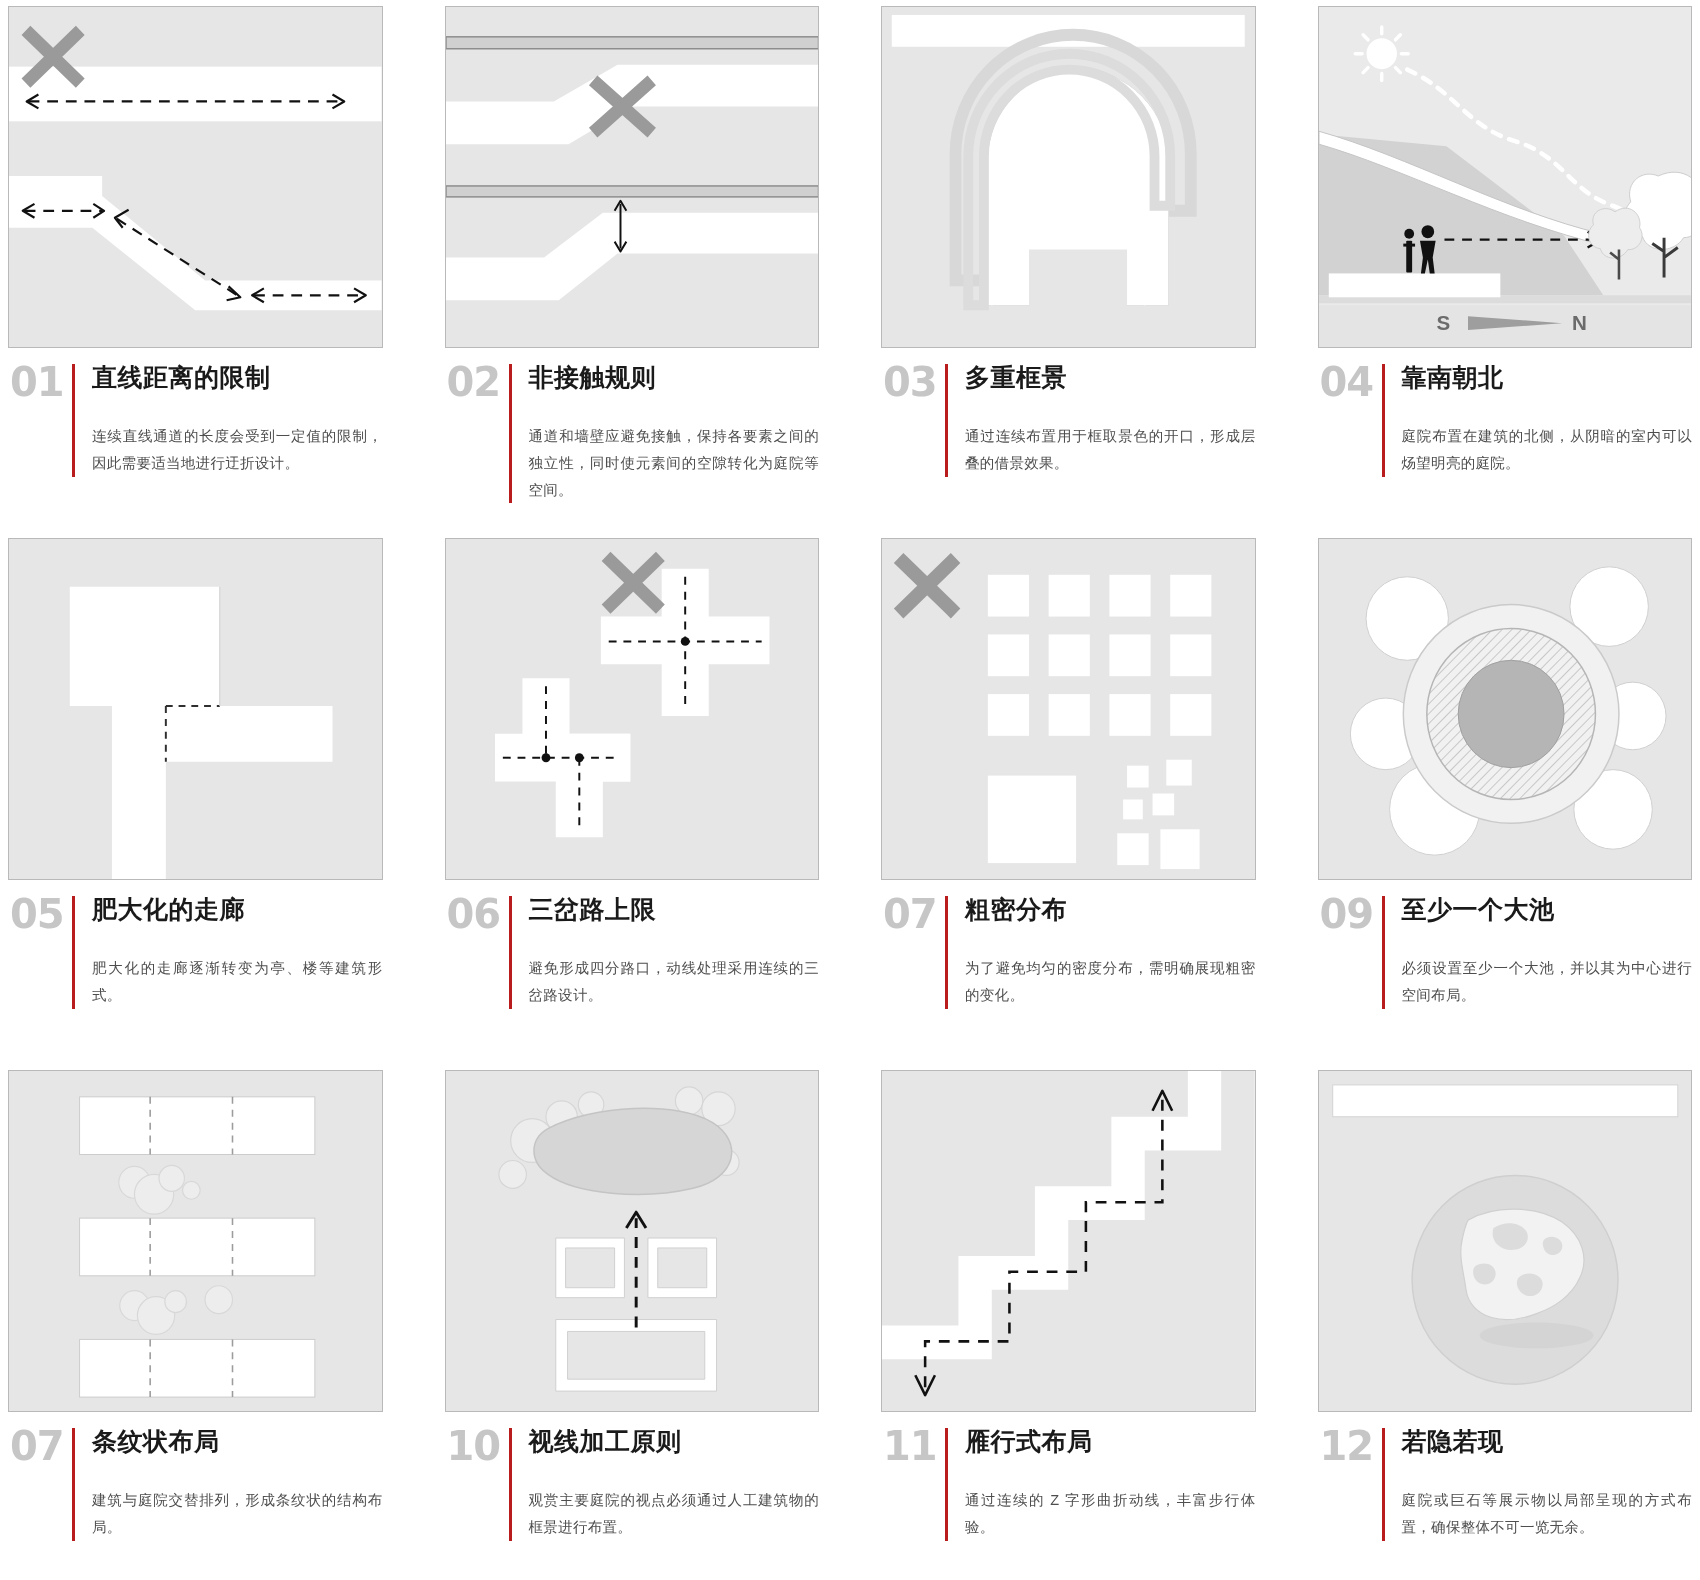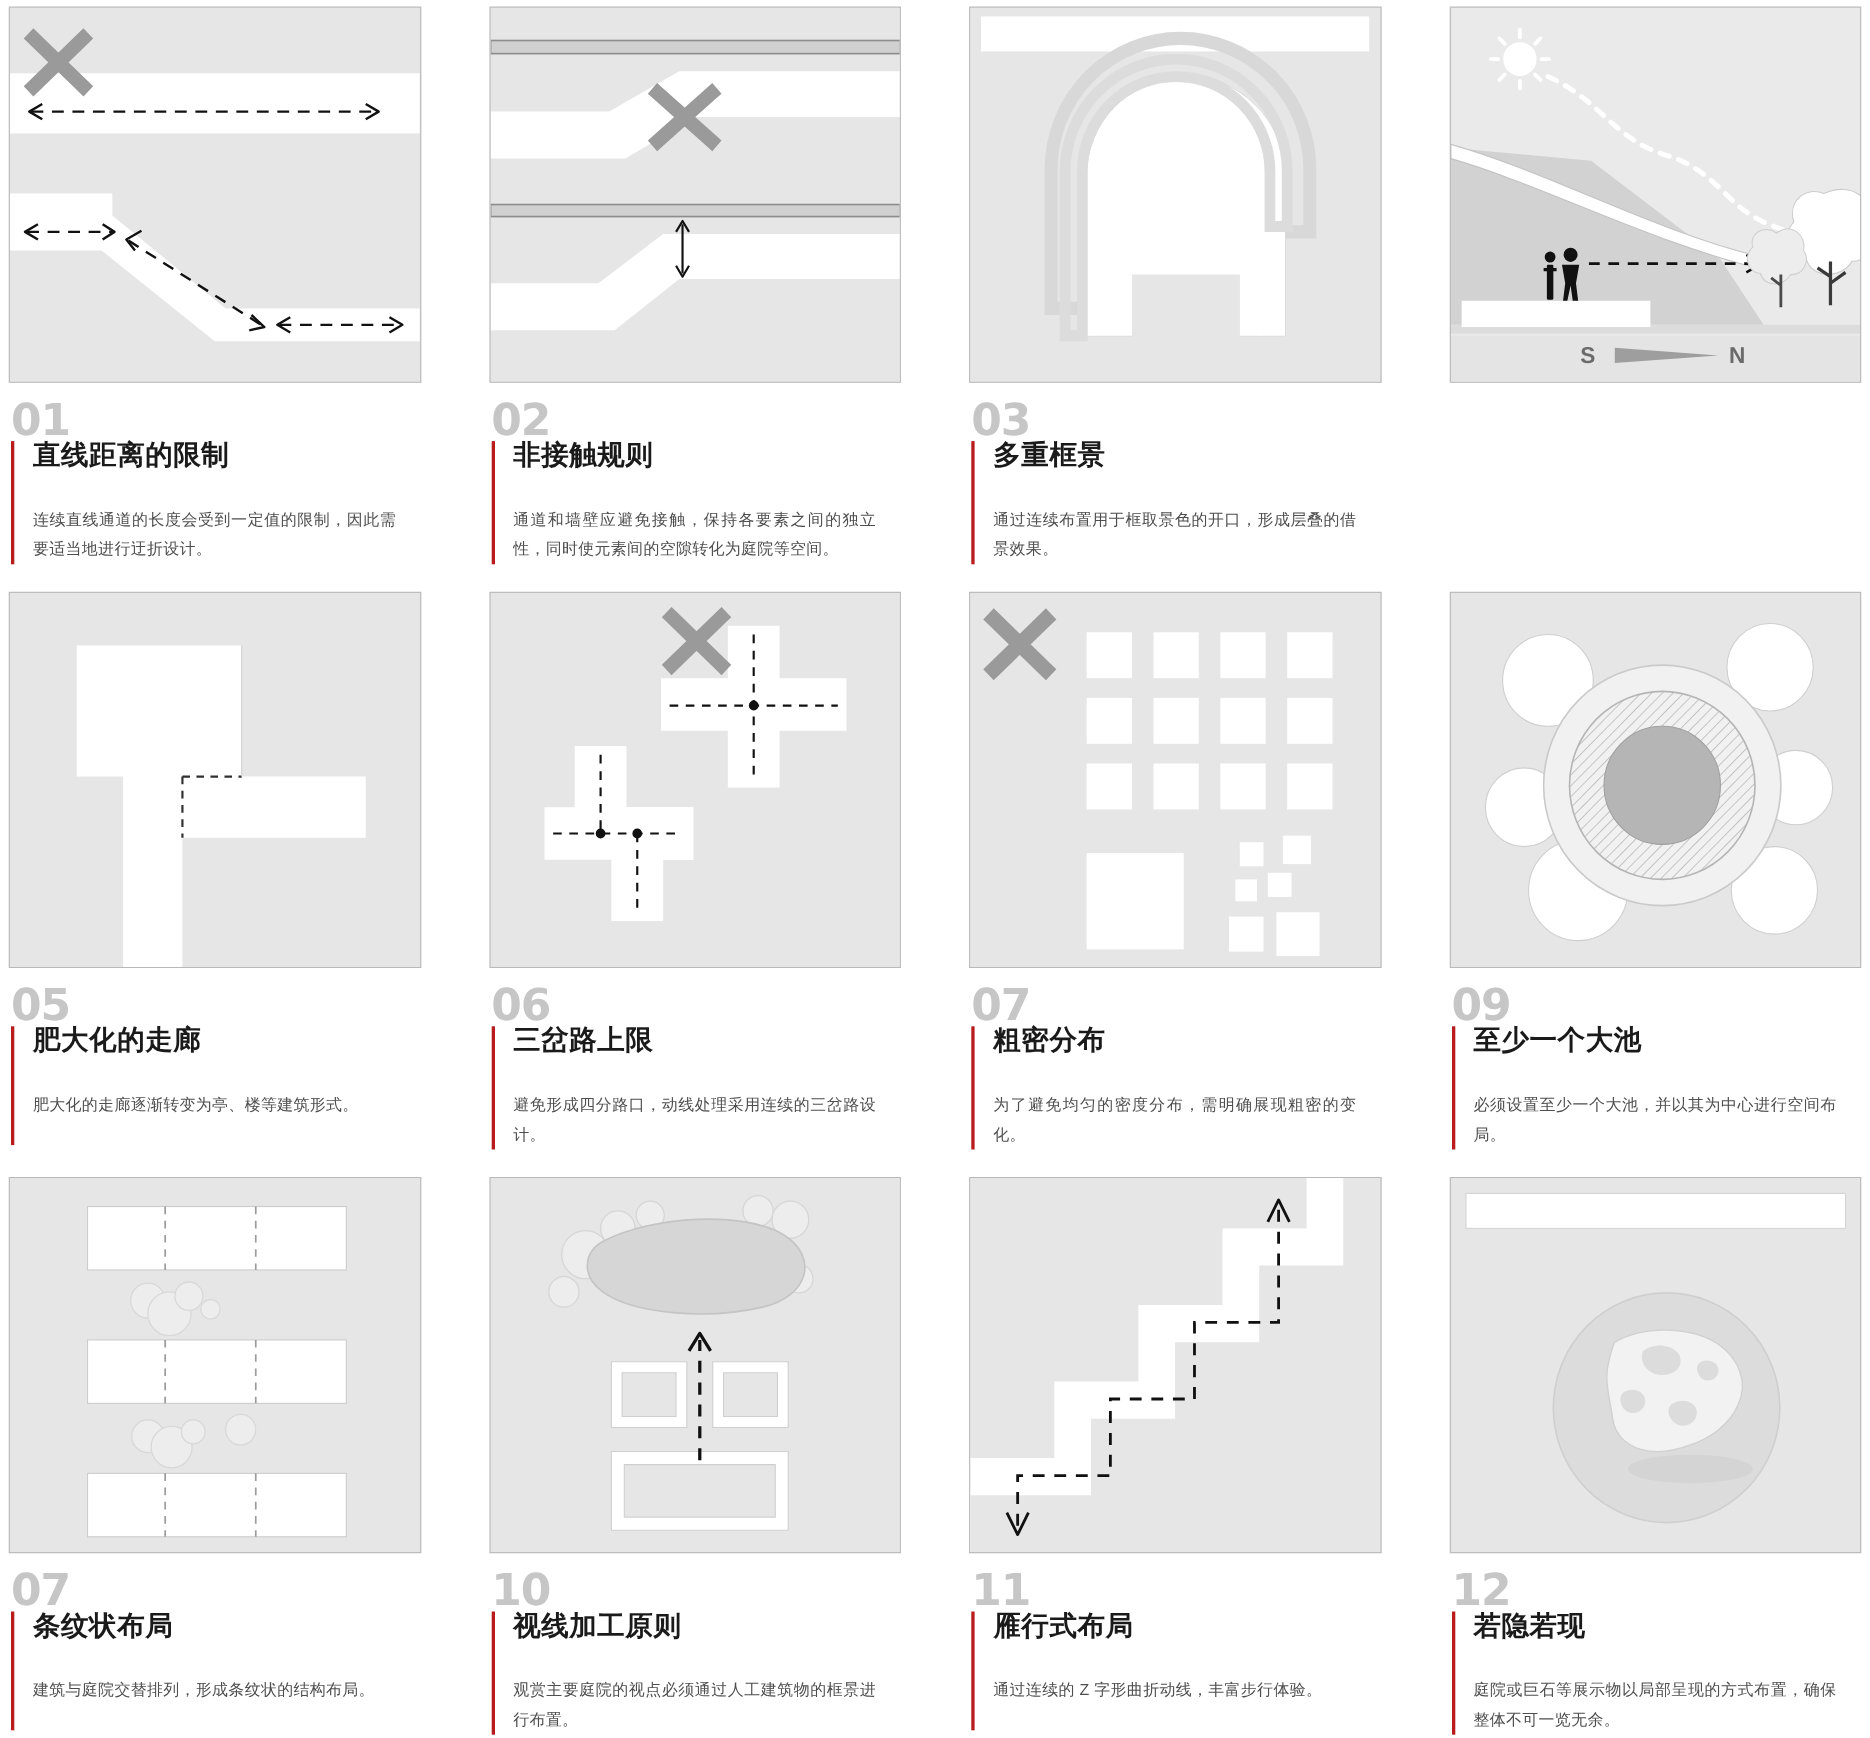--- a/index.html
+++ b/index.html
@@ -23,21 +23,21 @@
   .panel {
     width: 100%;
     height: 342px;
     background: #e6e6e6;
     border: 1px solid #b9b9b9;
     position: relative;
     overflow: hidden;
     flex: none;
   }
   .panel svg { display: block; width: 100%; height: 100%; }
-  .caption { display: flex; margin-top: 16px; padding-left: 2px; flex-direction: column; }
+  .caption { display: flex; margin-top: 16px; padding-left: 2px; }
   .num {
     font-size: 40px;
     font-weight: bold;
     color: #c6c6c6;
     line-height: 0.92;
     letter-spacing: -1px;
     width: 62px;
     flex: none;
     font-family: "DejaVu Sans", sans-serif;
   }
@@ -204,20 +204,27 @@
           <path d="M302 206 C316 196 330 208 327 222 C334 232 326 245 315 244 C308 256 290 255 287 243 C275 242 271 227 280 219 C276 206 291 198 302 206 Z" fill="#ededed" stroke="#cfcfcf" stroke-width="1"></path>
           <path d="M306 244 L306 274 M306 254 L297 247" stroke="#4a4a4a" stroke-width="2.6" fill="none"></path>
         </g>
         <g>
           <text x="120" y="325" font-family="'Liberation Sans',sans-serif" font-size="21" font-weight="bold" fill="#6b6b6b">S</text>
           <polygon points="152,311 248,318 152,325" fill="#9e9e9e"></polygon>
           <text x="258" y="325" font-family="'Liberation Sans',sans-serif" font-size="21" font-weight="bold" fill="#6b6b6b">N</text>
         </g>
       </svg>
     </div>
+    <div class="caption">
+      <div class="num">04</div>
+      <div class="capbody">
+        <div class="title">靠南朝北</div>
+        <div class="desc">庭院布置在建筑的北侧，从阴暗的室内可以炀望明亮的庭院。</div>
+      </div>
+    </div>
   </div>
 
   <div class="card">
     <div class="panel">
       <svg viewBox="0 0 380 342" preserveAspectRatio="none">
         <rect x="0" y="0" width="380" height="342" fill="#e6e6e6"></rect>
         <path d="M62 48 L215 48 L215 168 L330 168 L330 224 L160 224 L160 342 L105 342 L105 168 L62 168 Z" fill="#ffffff"></path>
         <path d="M160 168 L160 224 M160 168 L215 168" fill="none" stroke="#2f2f2f" stroke-width="2" stroke-dasharray="7 6"></path>
         <path d="M160 224 L160 342" fill="none" stroke="#2f2f2f" stroke-width="2" stroke-dasharray="7 6" opacity="0"></path>
         <path d="M215 168 L215 48" fill="none" stroke="#cfcfcf" stroke-width="1"></path>

